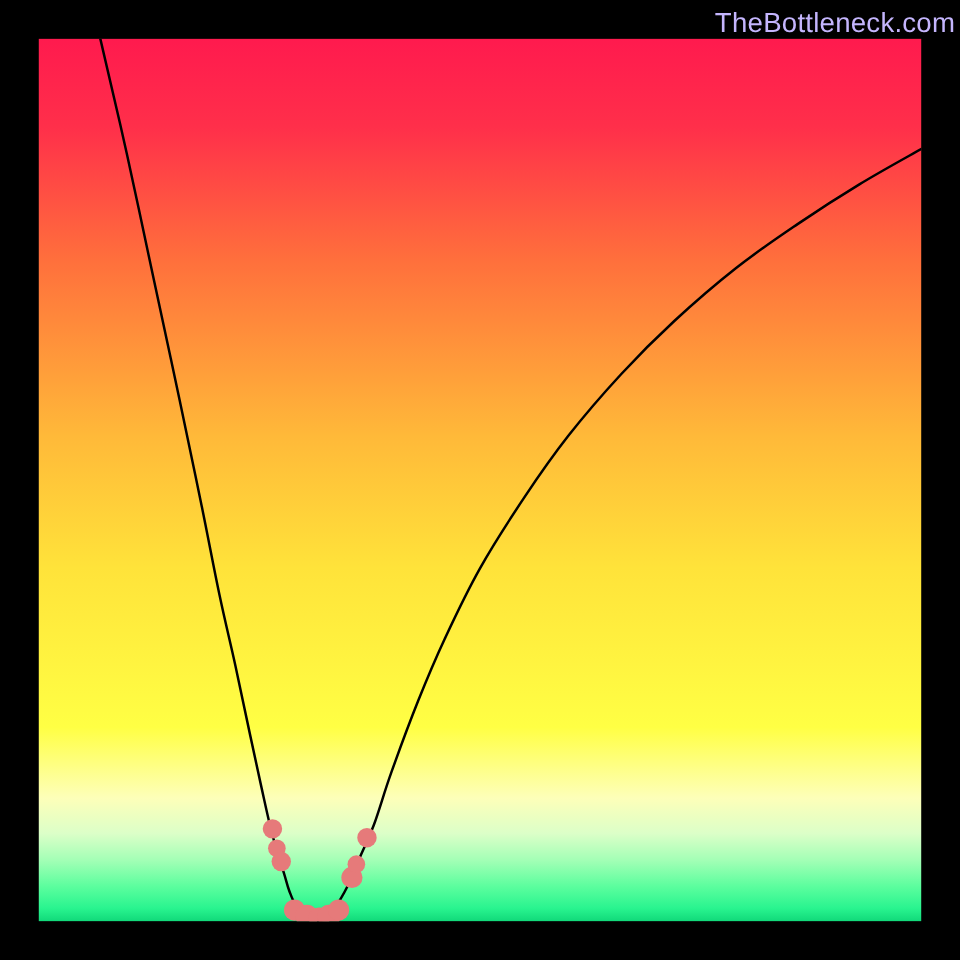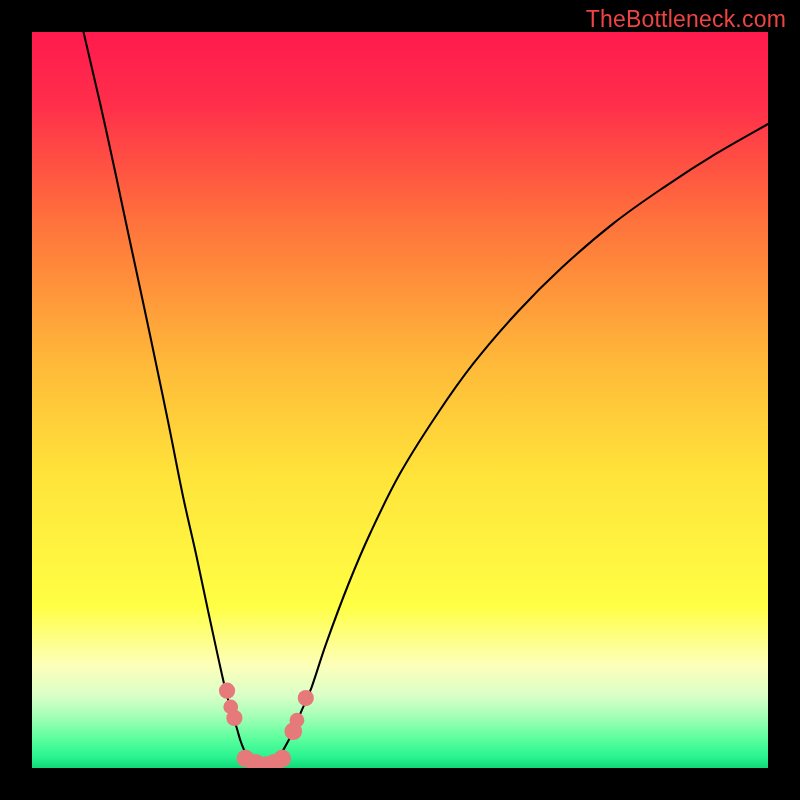--- a/index.html
+++ b/index.html
@@ -25,22 +25,22 @@
     height: 736px;
     overflow: hidden;
   }
   .gradient-bg {
     position: absolute;
     inset: 0;
   }
   .watermark {
     position: absolute;
     top: 6px;
-    right: 14px;
-    color: #ef4444;
+    right: 4px;
+    color: #c4b5fd;
     font-size: 23px;
     font-weight: 400;
     letter-spacing: 0.2px;
     text-align: right;
   }
   svg.curve {
     position: absolute;
     inset: 0;
     width: 100%;
     height: 100%;

